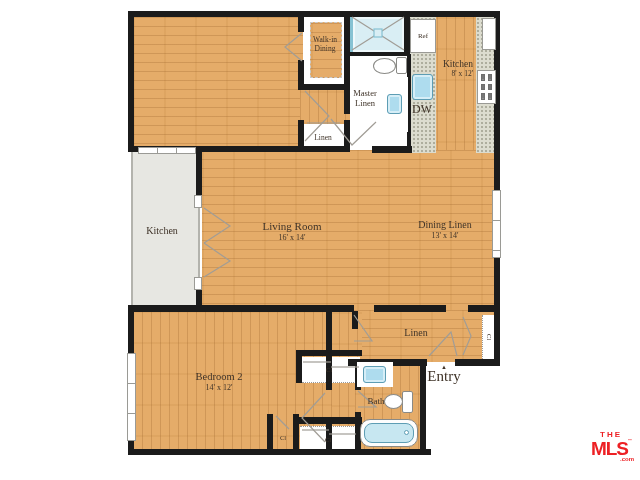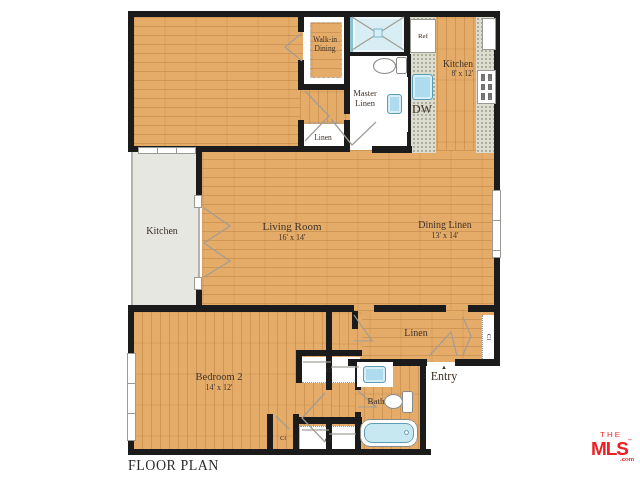--- a/index.html
+++ b/index.html
@@ -34,21 +34,21 @@
   .burner{border:1px solid #6f6f6f;background:#fff radial-gradient(#777 1px, transparent 1.4px) center no-repeat;}
   .lbl{position:absolute;transform:translate(-50%,-50%);font-family:"Liberation Serif",serif;
        color:#3f3328;text-align:center;white-space:nowrap;z-index:6;line-height:1.15;}
   .wrap{white-space:normal;}
   .dm{display:block;font-size:8px;}
   .rot{transform:translate(-50%,-50%) rotate(90deg);}
   svg.doors{position:absolute;left:0;top:0;z-index:5;pointer-events:none;}
   #title{position:absolute;left:128px;top:458px;font-size:14px;letter-spacing:.5px;color:#2b2b2b;z-index:6;}
   #logo{position:absolute;left:588px;top:431px;width:46px;text-align:center;z-index:6;
         font-family:"Liberation Sans",sans-serif;color:#ed2024;line-height:1;}
-  #logo .l1{font-size:8px;font-weight:400;letter-spacing:2px;display:block;}
+  #logo .l1{font-size:8px;font-weight:700;letter-spacing:2px;display:block;}
   #logo .l2{font-size:19px;font-weight:900;letter-spacing:-1px;display:inline-block;}
   #logo .tm{font-size:4px;vertical-align:top;}
   #logo .com{font-size:6px;font-weight:800;display:block;text-align:right;margin-top:-2px;}
 </style>
 </head>
 <body>
 
 <div id="stage">
 
   <div class="abs wood-h" style="left:133px;top:17px;width:172px;height:132px;"></div>
@@ -177,30 +177,29 @@
     <span>Living Room</span>
     <span class="dm">16' x 14'</span>
   </div>
   <div class="lbl" style="left:445px;top:229px;font-size:10px;">
     <span>Dining Linen</span>
     <span class="dm">13' x 14'</span>
   </div>
   <div class="lbl" style="left:416px;top:333px;font-size:10px;">Linen</div>
   <div class="lbl rot" style="left:489px;top:337px;font-size:7px;">Cl</div>
   <div class="lbl" style="left:444px;top:367px;font-size:6px;">▲</div>
-  <div class="lbl" style="left:444px;top:377px;font-size:12px;">Entry</div>
+  <div class="lbl" style="left:444px;top:377px;font-size:15px;">Entry</div>
   <div class="lbl" style="left:219px;top:382px;font-size:10.5px;">
     <span>Bedroom 2</span>
     <span class="dm">14' x 12'</span>
   </div>
   <div class="lbl" style="left:329px;top:370px;font-size:7px;">Cl</div>
   <div class="lbl" style="left:376px;top:401px;font-size:9px;">Bath</div>
   <div class="lbl" style="left:283px;top:438px;font-size:6.5px;">Cl</div>
   <div class="lbl" style="left:328px;top:440px;font-size:7px;">Cl</div>
 
-  <div id="title">FLOOR PLAN</div>
   <div id="logo">
     <span class="l1">THE</span>
     <span class="l2"><span>MLS</span><span class="tm">™</span></span>
     <span class="com">.com</span>
   </div>
 
 </div>
 
 </body></html>

